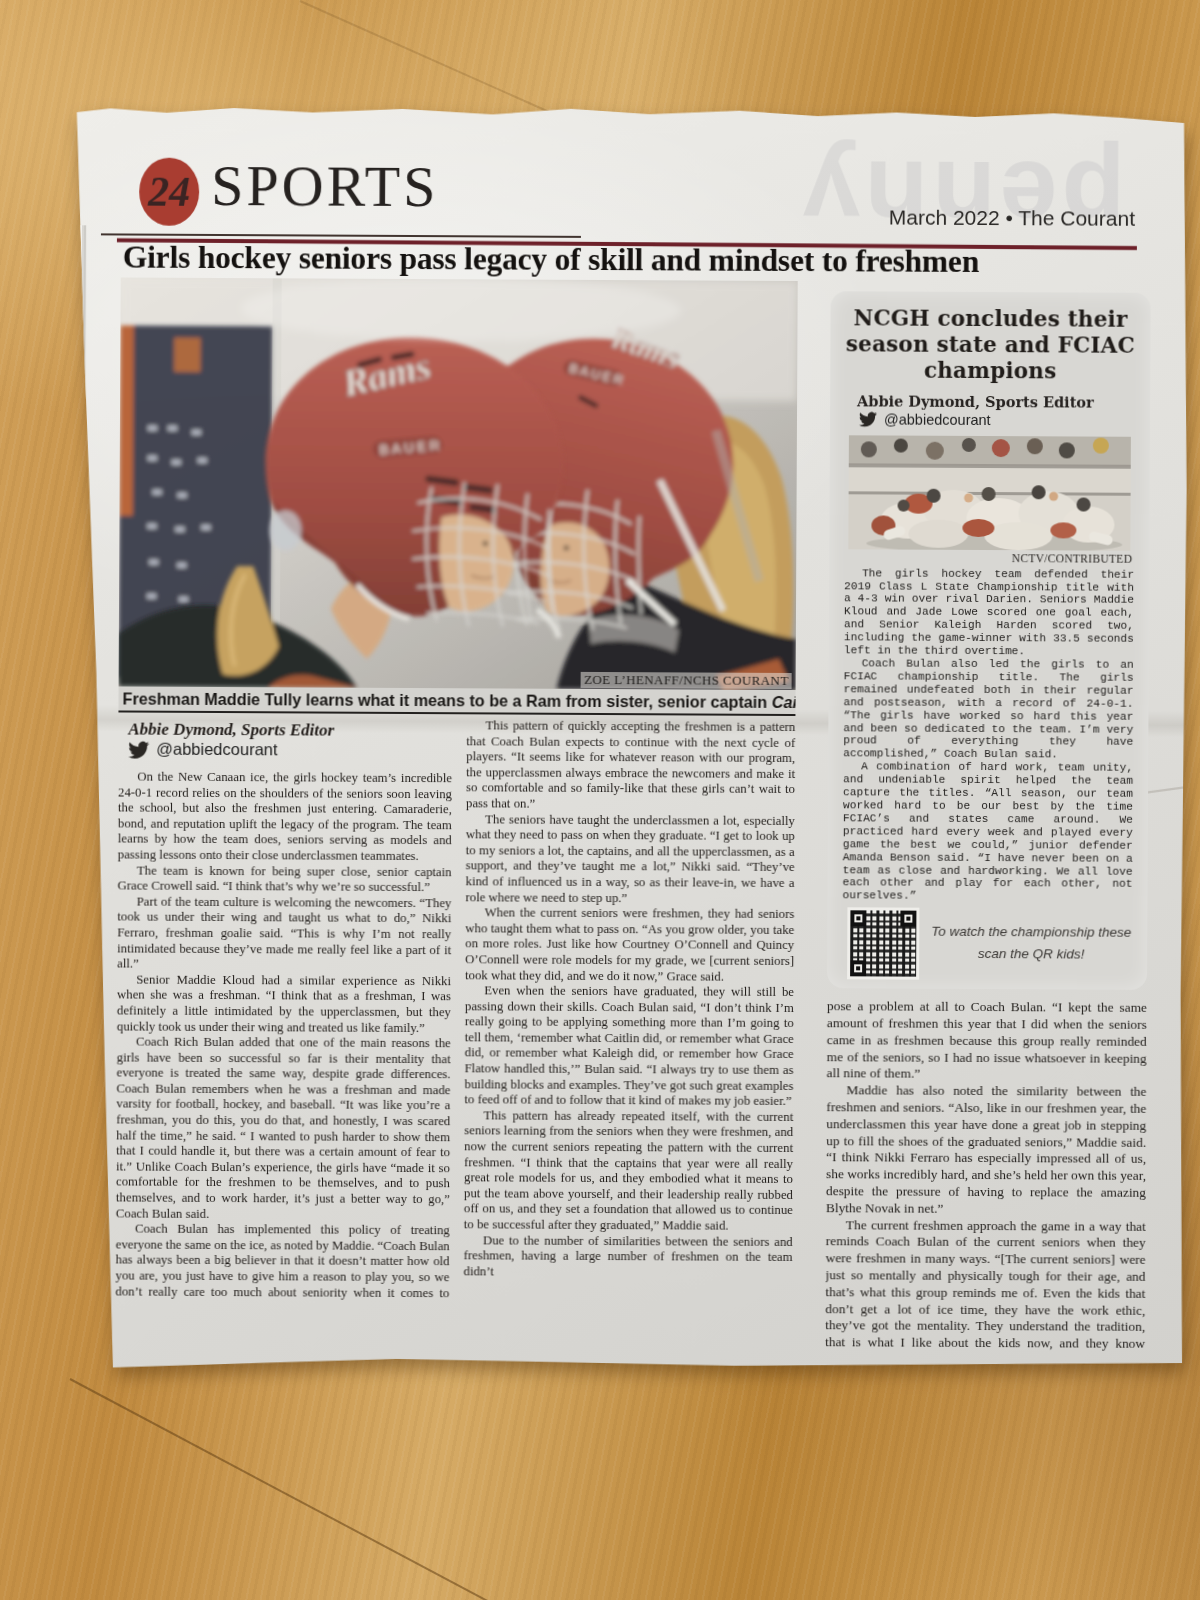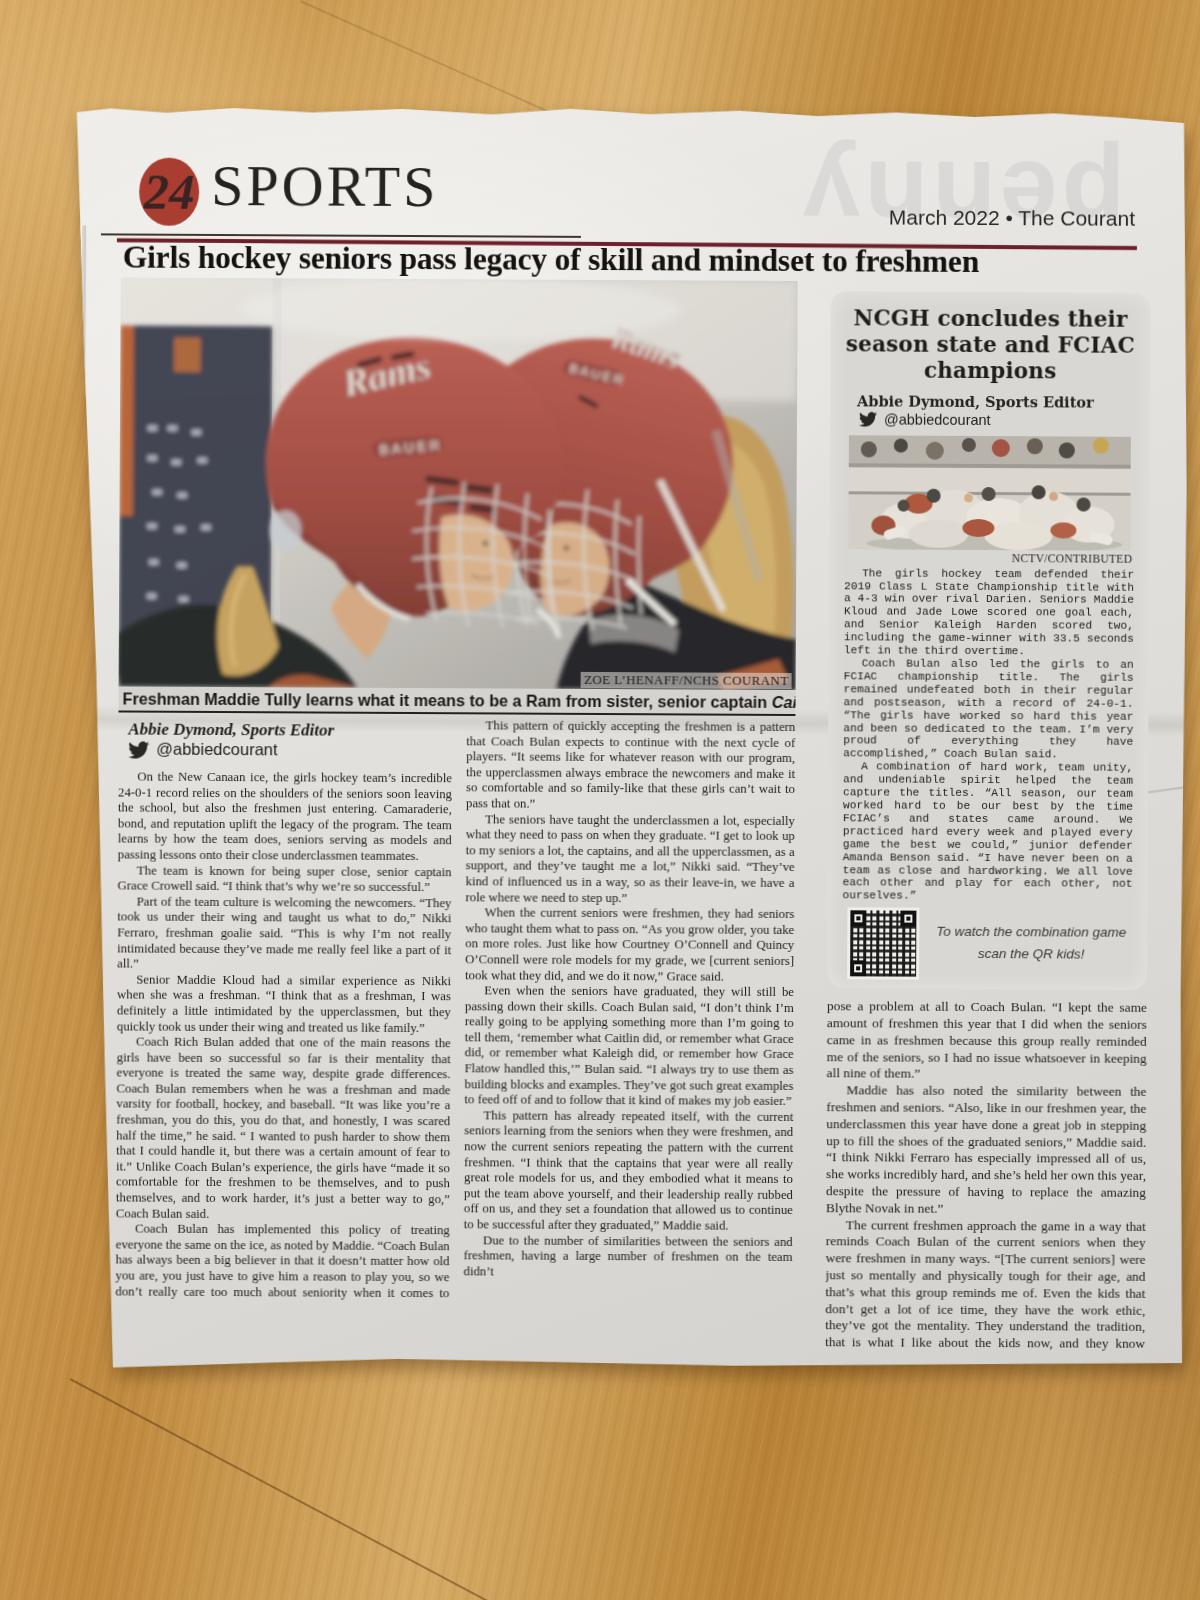--- a/index.html
+++ b/index.html
@@ -40,21 +40,21 @@
     background:linear-gradient(180deg,transparent,rgba(95,88,74,.12) 55%,transparent);}
   .crease2{position:absolute;right:-10px;top:690px;width:230px;height:2px;background:rgba(120,112,98,.25);transform:rotate(-8deg);}
   .ghost{position:absolute;left:590px;top:28px;width:470px;font-family:"Liberation Sans",sans-serif;
     font-weight:bold;font-size:104px;color:rgba(95,95,115,.10);transform:rotate(180deg);
     letter-spacing:4px;pointer-events:none;}
 
   
   .hdr{position:absolute;left:56px;top:44px;width:1014px;height:90px;}
   .badge{position:absolute;left:18px;top:8px;width:60px;height:68px;background:#a93d31;border-radius:50%;
     display:flex;align-items:center;justify-content:center;
-    font-family:"Liberation Serif",serif;font-weight:bold;font-style:italic;font-size:51px;color:#3a2423;}
+    font-family:"Liberation Serif",serif;font-weight:bold;font-style:italic;font-size:42px;color:#3a2423;}
   .section-title{position:absolute;left:90px;top:2px;margin:0;font-weight:normal;
     font-size:58px;letter-spacing:3px;color:#262220;font-family:"Liberation Serif",serif;}
   .issue-info{position:absolute;right:0;bottom:14px;font-family:"Liberation Sans",sans-serif;
     font-size:21px;font-weight:500;color:#2a2826;}
   .rule-dark{position:absolute;left:-20px;bottom:4px;width:480px;height:2.5px;background:#41342f;}
   .rule-maroon{position:absolute;left:-4px;bottom:-3px;width:1020px;height:3.5px;background:#6d2029;transform:rotate(.15deg);}
 
   .headline{position:absolute;left:58px;top:134px;width:1016px;margin:0;
     font-size:31.5px;font-weight:bold;color:#14110f;letter-spacing:-.2px;white-space:nowrap;}
 
@@ -364,21 +364,21 @@
             <p>Coach Bulan also led the girls to an FCIAC championship title. The girls remained undefeated both in their regular and postseason, with a record of 24-0-1. “The girls have worked so hard this year and been so dedicated to the team. I’m very proud of everything they have accomplished,” Coach Bulan said.</p>
             <p>A combination of hard work, team unity, and undeniable spirit helped the team capture the titles. “All season, our team worked hard to be our best by the time FCIAC’s and states came around. We practiced hard every week and played every game the best we could,” junior defender Amanda Benson said. “I have never been on a team as close and hardworking. We all love each other and play for each other, not ourselves.”</p>
           </div>
           <div class="qr-row">
             <div class="qr">
                 <i class="tl"></i>
                 <i class="tr"></i>
                 <i class="bl"></i>
               </div>
             <div class="qr-note">
-              <div>To watch the combination game</div>
+              <div>To watch the championship these</div>
               <div>scan the QR kids!</div>
             </div>
           </div>
         </aside>
 
         <div class="cont">
           <p class="noindent">pose a problem at all to Coach Bulan. “I kept the same amount of freshmen this year that I did when the seniors came in as freshmen because this group really reminded me of the seniors, so I had no issue whatsoever in keeping all nine of them.”</p>
           <p>Maddie has also noted the similarity between the freshmen and seniors. “Also, like in our freshmen year, the underclassmen this year have done a great job in stepping up to fill the shoes of the graduated seniors,” Maddie said. “I think Nikki Ferraro has especially impressed all of us, she works incredibly hard, and she’s held her own this year, despite the pressure of having to replace the amazing Blythe Novak in net.”</p>
           <p>The current freshmen approach the game in a way that reminds Coach Bulan of the current seniors when they were freshmen in many ways. “[The current seniors] were just so mentally and physically tough for their age, and that’s what this group reminds me of. Even the kids that don’t get a lot of ice time, they have the work ethic, they’ve got the mentality. They understand the tradition, that is what I like about the kids now, and they know what’s expected of them,” Bulan said.</p>
         </div>

